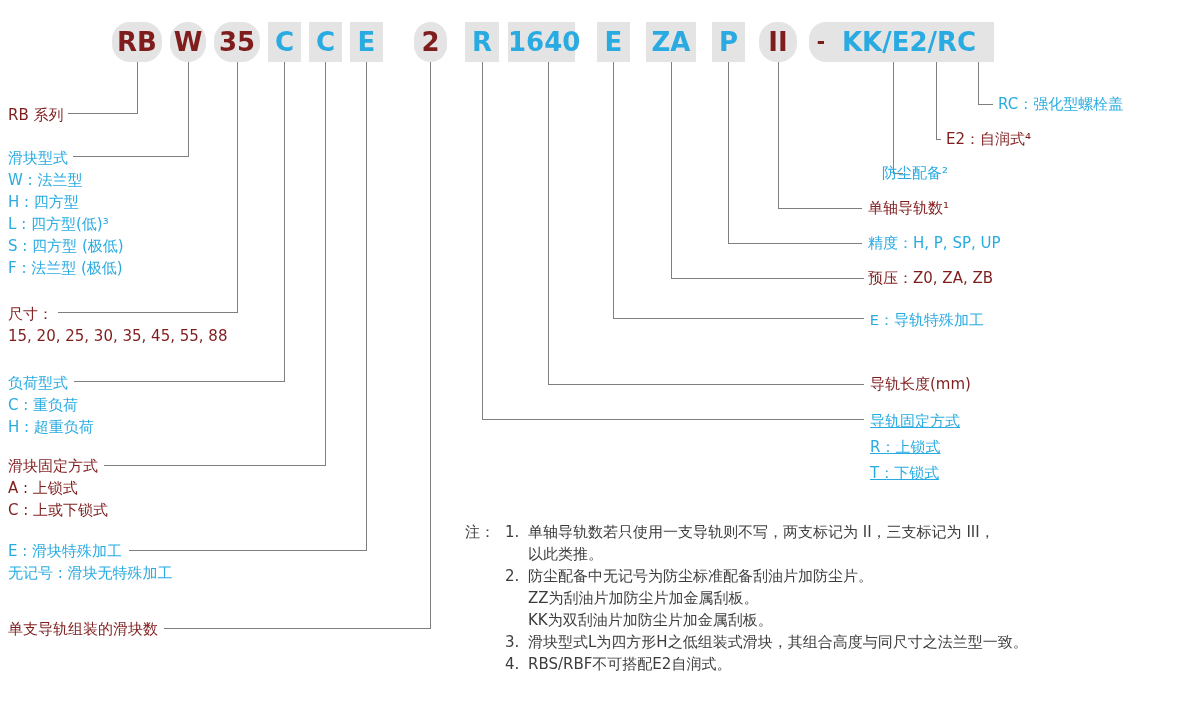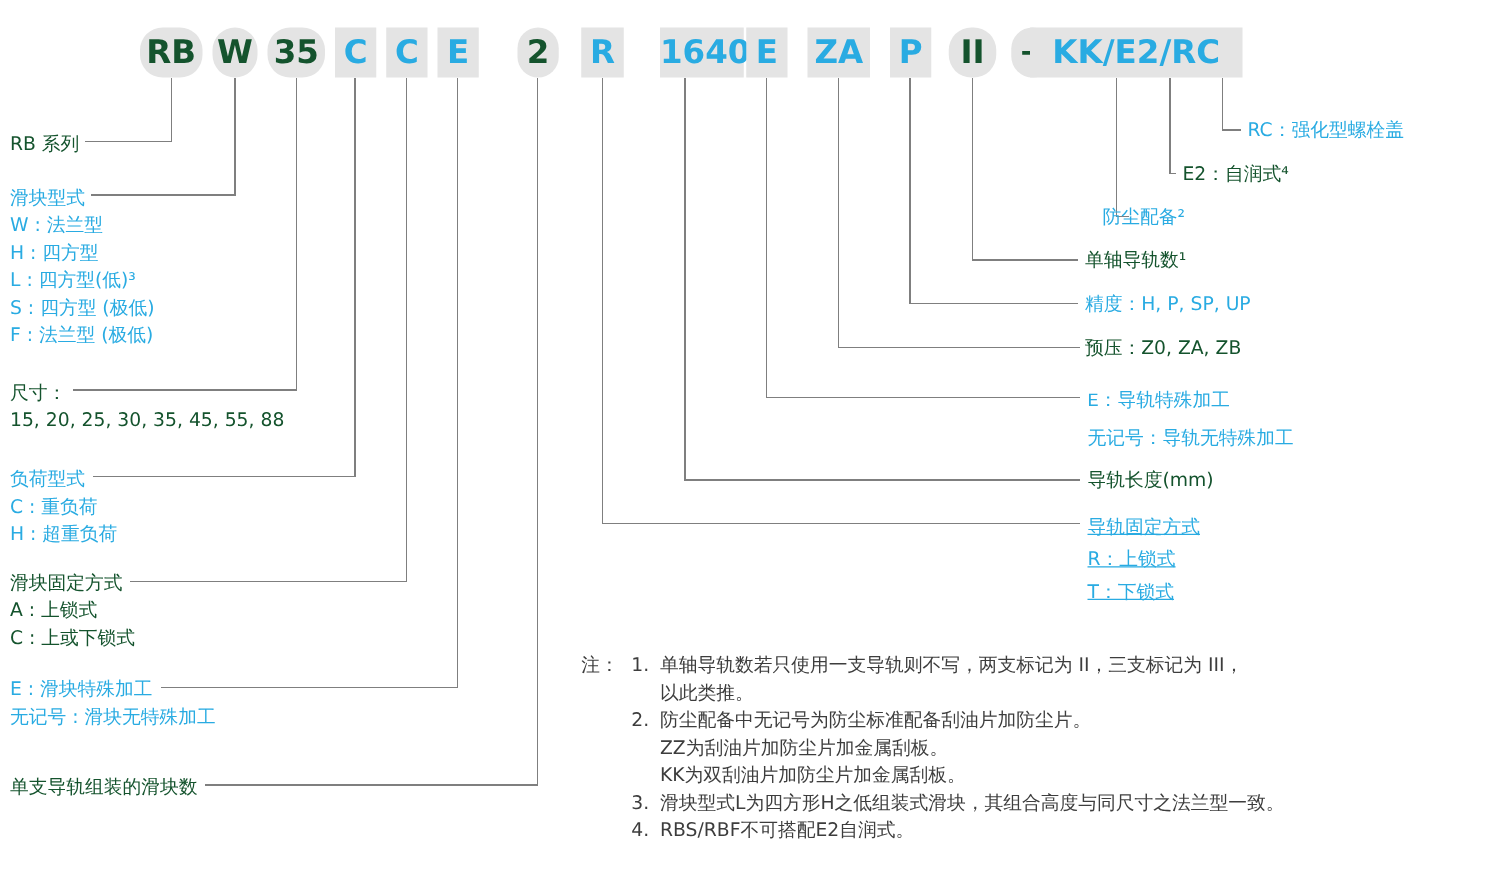--- a/index.html
+++ b/index.html
@@ -31,21 +31,21 @@
     position: absolute;
     top: 22px;
     height: 40px;
     line-height: 40px;
     background: #e4e4e4;
     font-size: 26px;
     font-weight: bold;
     text-align: center;
     white-space: nowrap;
   }
-  .dark { color: #14532d; border-radius: 18px; }
+  .dark { color: #7f1d1d; border-radius: 18px; }
   .cyan { color: #29abe2; }
   .lbl {
     position: absolute;
     font-size: 15px;
     line-height: 22px;
     white-space: nowrap;
   }
   .lh30 { line-height: 30px; font-family: Liberation Mono, monospace; }
   .lh26 { line-height: 26px; text-decoration: underline; }
   .notes {
@@ -88,21 +88,21 @@
 
   <div>
     <div class="seg dark" style="left:112px;width:50px">RB</div>
     <div class="seg dark" style="left:170px;width:36px">W</div>
     <div class="seg dark" style="left:214px;width:46px">35</div>
     <div class="seg cyan" style="left:268px;width:33px">C</div>
     <div class="seg cyan" style="left:309px;width:33px">C</div>
     <div class="seg cyan" style="left:350px;width:33px">E</div>
     <div class="seg dark" style="left:414px;width:33px">2</div>
     <div class="seg cyan" style="left:465px;width:34px">R</div>
-    <div class="seg cyan" style="left:528px;width:67px">1640</div>
+    <div class="seg cyan" style="left:508px;width:67px">1640</div>
     <div class="seg cyan" style="left:597px;width:33px">E</div>
     <div class="seg cyan" style="left:646px;width:50px">ZA</div>
     <div class="seg cyan" style="left:712px;width:33px">P</div>
     <div class="seg dark" style="left:759px;width:38px">II</div>
     <div class="seg dark" style="left:809px;width:34px">+</div>
     <div class="seg cyan" style="left:824px;width:170px">KK/E2/RC</div>
   </div>
 
   <div class="lbl dark" style="left:8px;top:104px">RB 系列</div>
 
@@ -146,21 +146,20 @@
   <div class="lbl cyan" style="left:882px;top:162px">防尘配备²</div>
 
   <div class="lbl dark" style="left:868px;top:197px">单轴导轨数¹</div>
 
   <div class="lbl cyan" style="left:868px;top:232px">精度：H, P, SP, UP</div>
 
   <div class="lbl dark" style="left:868px;top:267px">预压：Z0, ZA, ZB</div>
 
   <div class="lbl cyan lh30" style="left:870px;top:307px">
     <div>E：导轨特殊加工</div>
-    <div>无记号：导轨无特殊加工</div>
   </div>
 
   <div class="lbl dark" style="left:870px;top:373px">导轨长度(mm)</div>
 
   <div class="lbl cyan lh26" style="left:870px;top:408px">
     <div>导轨固定方式</div>
     <div>R：上锁式</div>
     <div>T：下锁式</div>
   </div>
 

